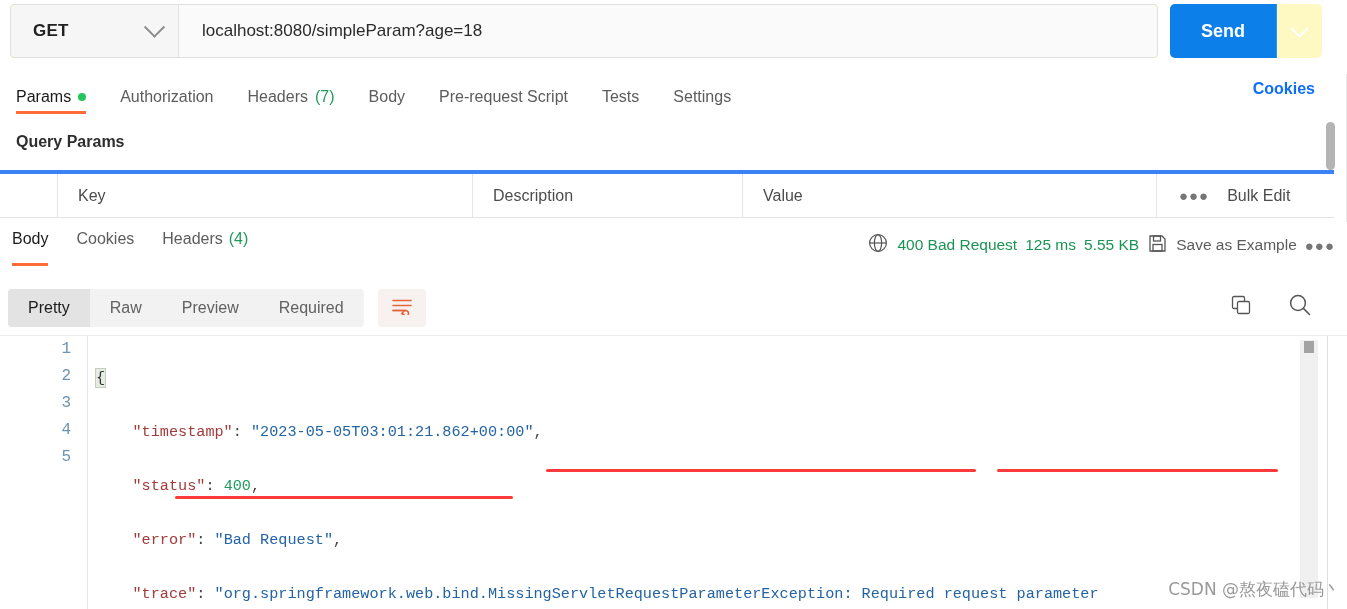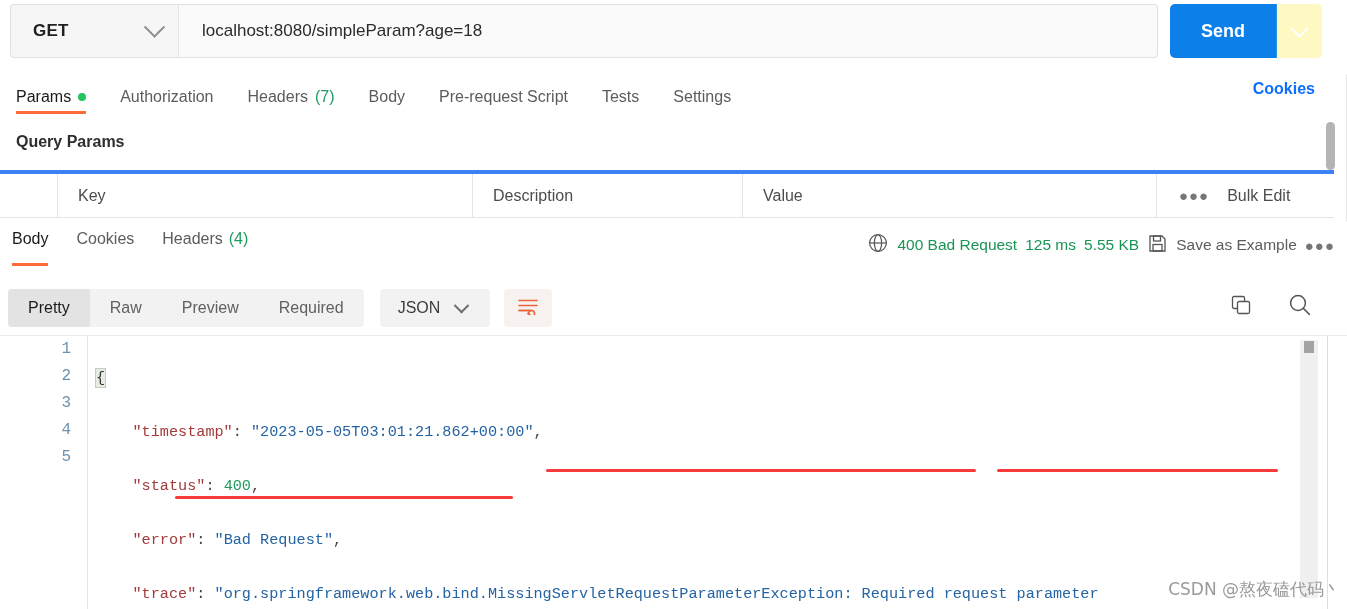--- a/index.html
+++ b/index.html
@@ -366,24 +366,20 @@
   <span class="dots3">●●●</span>
 </div>
 
 <div class="body-toolbar">
   <div class="seg">
     <div class="seg-item active">Pretty</div>
     <div class="seg-item">Raw</div>
     <div class="seg-item">Preview</div>
     <div class="seg-item">Required</div>
   </div>
-  <div class="fmt-select">
-    <span>JSON</span>
-    <span class="chev-s"></span>
-  </div>
   <div class="wrap-btn">
     <span>
       <svg width="22" height="18" viewBox="0 0 22 18" fill="none" stroke="#e8633a" stroke-width="1.6" stroke-linecap="round">
         <line x1="2" y1="3.5" x2="20" y2="3.5"></line>
         <line x1="2" y1="8.5" x2="20" y2="8.5"></line>
         <path d="M2 13.5 h13 a2.6 2.6 0 0 1 0 0"></path>
         <path d="M2 13.5 h12.5 a3 3 0 1 1 -3 3"></path>
         <polyline points="12.8,14 11,16.5 13,17.6"></polyline>
       </svg>
     </span>

